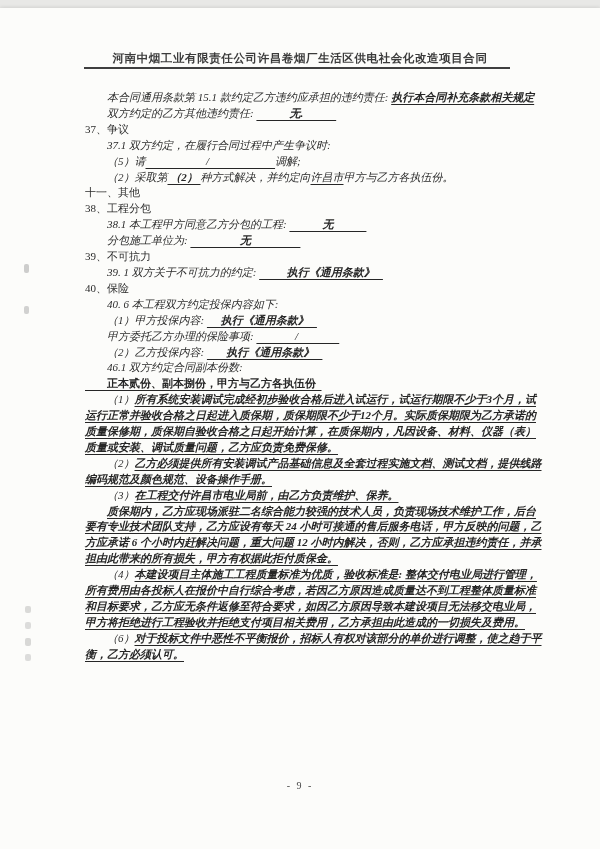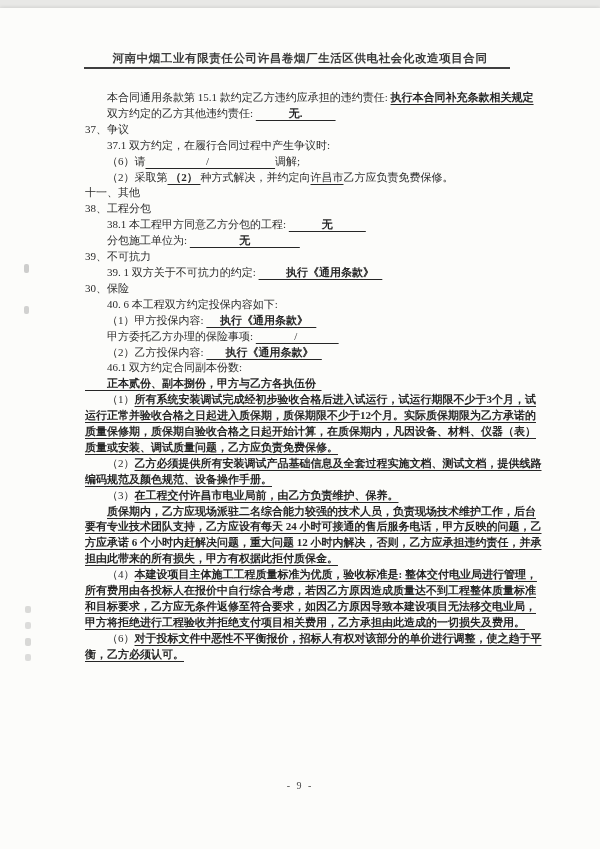--- a/index.html
+++ b/index.html
@@ -22,21 +22,21 @@
   .header-rule{
     position:absolute;top:59px;left:84px;width:426px;height:2px;
     background:#3f3f3f;
   }
   .doc-body{
     position:absolute;top:82px;left:85px;width:457px;
     font-size:11px;line-height:15.9px;
     text-align:left;
   }
   .para{white-space:pre-wrap;min-height:15.9px;}
-  .para.ind{text-indent:22px;}
+  .para.ind{text-indent:22px;font-style:italic;}
   .para .u{
     text-decoration:underline;
     text-decoration-thickness:1px;
     text-underline-offset:3px;
     color:#262626;
   }
   .para .b{font-weight:bold;}
   .page-number{
     position:absolute;top:772px;left:0;right:0;
     text-align:center;font-size:10px;letter-spacing:2px;color:#4a4a4a;
@@ -57,29 +57,29 @@
 
 <div class="page">
   <div class="doc-title">河南中烟工业有限责任公司许昌卷烟厂生活区供电社会化改造项目合同</div>
   <div class="header-rule"></div>
 
   <div class="doc-body" id="doc-body">
       <div class="para ind"><span class="">本合同通用条款第 15.1 款约定乙方违约应承担的违约责任: </span><span class="u b">执行本合同补充条款相关规定</span></div>
       <div class="para ind"><span class="">双方约定的乙方其他违约责任: </span><span class="u b">            无.            </span></div>
       <div class="para"><span class="">37、争议</span></div>
       <div class="para ind"><span class="">37.1 双方约定，在履行合同过程中产生争议时:</span></div>
-      <div class="para ind"><span class="">（6）请</span><span class="u ">                      /                        </span><span class="">调解;</span></div>
-      <div class="para ind"><span class="">（2）采取第</span><span class="u b"> （2） </span><span class="">种方式解决，并约定向</span><span class="u ">许昌市</span><span class="">乙方应负责免费保修。</span></div>
+      <div class="para ind"><span class="">（5）请</span><span class="u ">                      /                        </span><span class="">调解;</span></div>
+      <div class="para ind"><span class="">（2）采取第</span><span class="u b"> （2） </span><span class="">种方式解决，并约定向</span><span class="u ">许昌市</span><span class="">甲方与乙方各执伍份。</span></div>
       <div class="para"><span class="">十一、其他</span></div>
       <div class="para"><span class="">38、工程分包</span></div>
       <div class="para ind"><span class="">38.1 本工程甲方同意乙方分包的工程: </span><span class="u b">            无            </span></div>
       <div class="para ind"><span class="">分包施工单位为: </span><span class="u b">                  无                  </span></div>
       <div class="para"><span class="">39、不可抗力</span></div>
       <div class="para ind"><span class="">39. 1 双方关于不可抗力的约定: </span><span class="u b">          执行《通用条款》   </span></div>
-      <div class="para"><span class="">30、保险</span></div>
+      <div class="para"><span class="">40、保险</span></div>
       <div class="para ind"><span class="">40. 6 本工程双方约定投保内容如下:</span></div>
       <div class="para ind"><span class="">（1）甲方投保内容: </span><span class="u b">     执行《通用条款》   </span></div>
       <div class="para ind"><span class="">甲方委托乙方办理的保险事项: </span><span class="u ">              /               </span></div>
       <div class="para ind"><span class="">（2）乙方投保内容: </span><span class="u b">       执行《通用条款》   </span></div>
       <div class="para ind"><span class="">46.1 双方约定合同副本份数:</span></div>
       <div class="para"><span class="u b">        正本贰份、副本捌份，甲方与乙方各执伍份  </span></div>
       <div class="para ind"><span class="">（1）</span><span class="u b">所有系统安装调试完成经初步验收合格后进入试运行，试运行期限不少于3个月，试运行正常并验收合格之日起进入质保期，质保期限不少于12个月。实际质保期限为乙方承诺的质量保修期，质保期自验收合格之日起开始计算，在质保期内，凡因设备、材料、仪器（表）质量或安装、调试质量问题，乙方应负责免费保修。</span></div>
       <div class="para ind"><span class="">（2）</span><span class="u b">乙方必须提供所有安装调试产品基础信息及全套过程实施文档、测试文档，提供线路编码规范及颜色规范、设备操作手册。</span></div>
       <div class="para ind"><span class="">（3）</span><span class="u b">在工程交付许昌市电业局前，由乙方负责维护、保养。</span></div>
       <div class="para ind"><span class="u b">质保期内，乙方应现场派驻二名综合能力较强的技术人员，负责现场技术维护工作，后台要有专业技术团队支持，乙方应设有每天 24 小时可接通的售后服务电话，甲方反映的问题，乙方应承诺 6 个小时内赶解决问题，重大问题 12 小时内解决，否则，乙方应承担违约责任，并承担由此带来的所有损失，甲方有权据此拒付质保金。</span></div>

